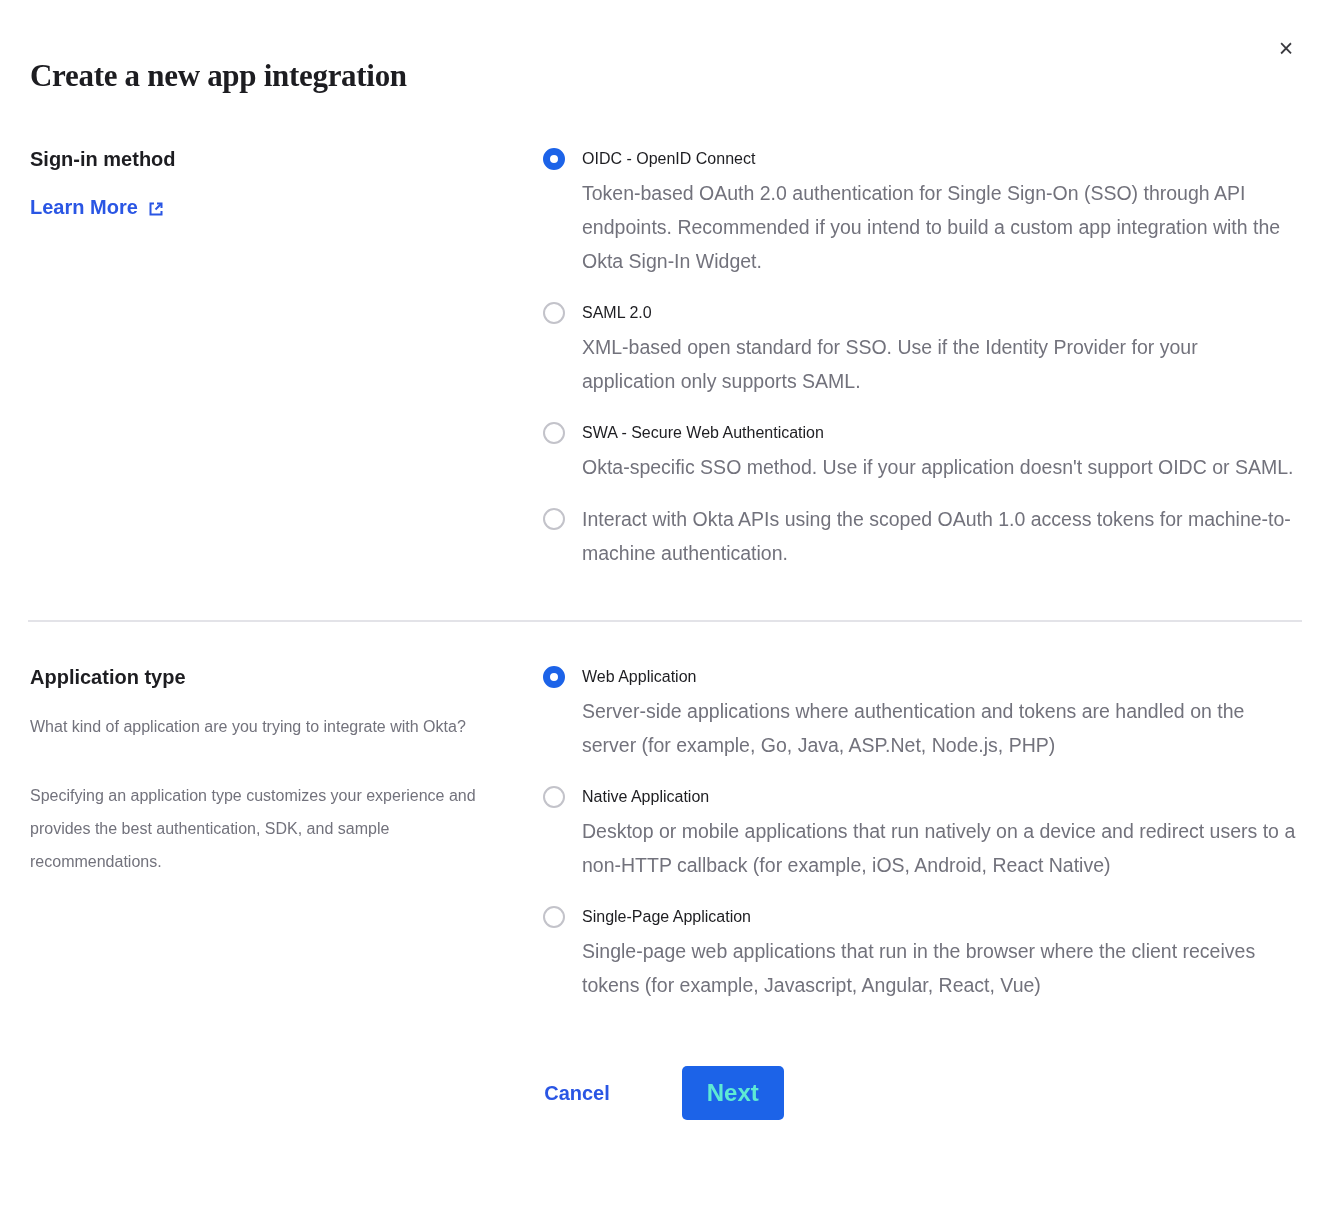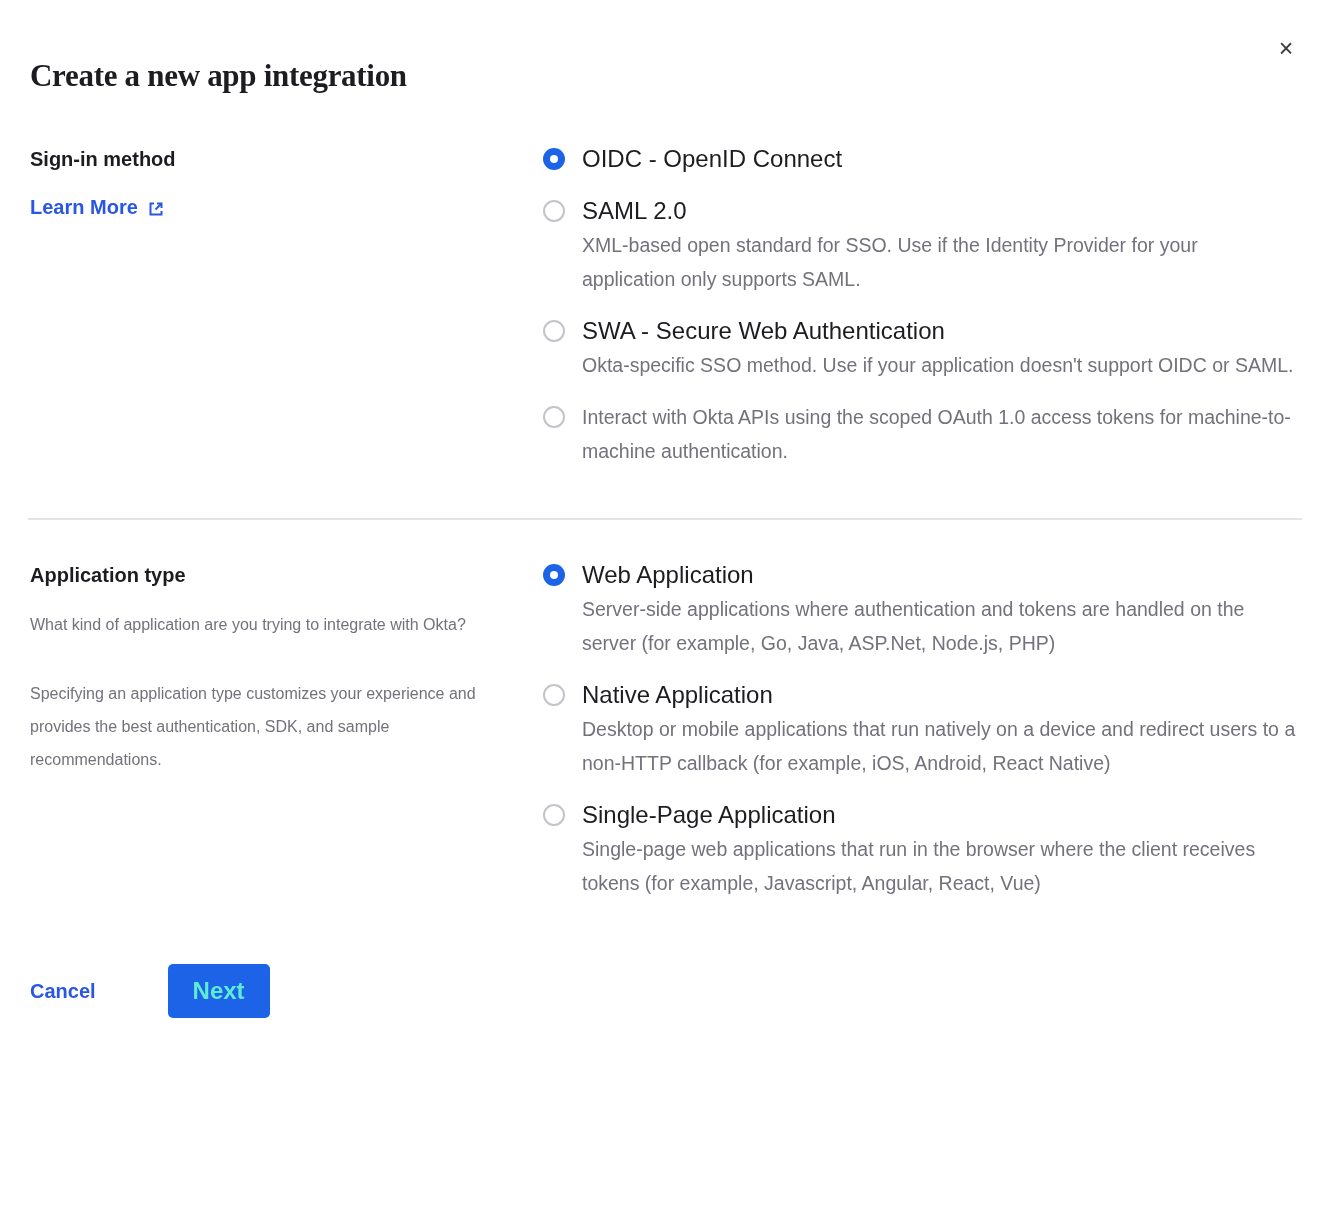--- a/index.html
+++ b/index.html
@@ -80,37 +80,37 @@
     border:2px solid #c3c3ca;
     background:#fff;
     flex:none;
     margin-top:6px;
   }
   .radio.selected{
     border:7px solid var(--accent);
   }
   .option-text{max-width:714px;}
   .option-label{
-    font-size:24px;
+    font-size:16px;
     line-height:34px;
     color:var(--text-dark);
   }
   .option-desc{
     font-size:19.5px;
     line-height:34px;
     color:var(--text-gray);
   }
   .divider{
     border:none;
     border-top:2px solid var(--divider);
     margin:32px 0 38px -2px;
   }
   .footer{
     display:flex;
-    justify-content:flex-start;
+    justify-content:center;
     align-items:center;
     margin-top:46px;
     padding-right:4px;
     gap:32px;
   }
   .cancel-link{
     font-size:20px;
     font-weight:700;
     color:var(--link);
     text-decoration:none;
@@ -153,20 +153,21 @@
           </svg>
         </span>
       </a>
     </div>
 
     <div class="right-col">
       <div class="option">
         <span class="radio selected"></span>
         <div class="option-text">
           <div class="option-label">OIDC - OpenID Connect</div>
+          <div class="option-desc">Token-based OAuth 2.0 authentication for Single Sign-On (SSO) through API endpoints. Recommended if you intend to build a custom app integration with the Okta Sign-In Widget.</div>
         </div>
       </div>
 
       <div class="option">
         <span class="radio"></span>
         <div class="option-text">
           <div class="option-label">SAML 2.0</div>
           <div class="option-desc">XML-based open standard for SSO. Use if the Identity Provider for your application only supports SAML.</div>
         </div>
       </div>

